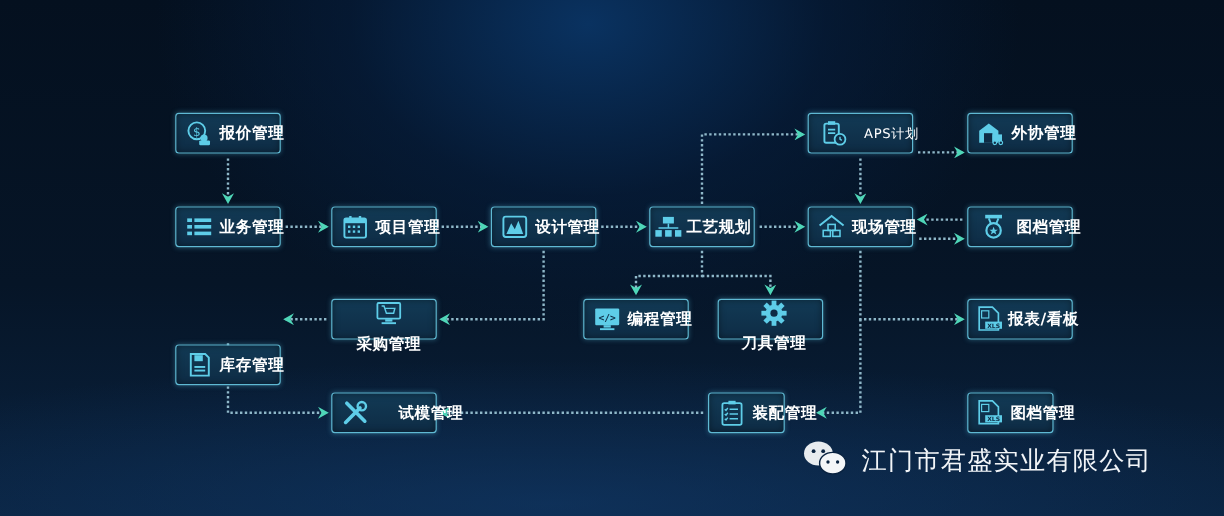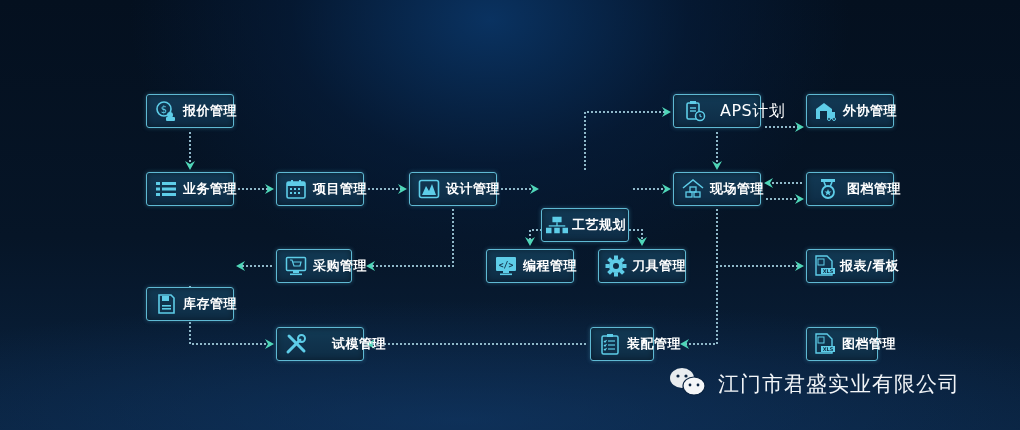--- a/index.html
+++ b/index.html
@@ -86,21 +86,21 @@
     <span class="ico">
       <svg width="22" height="22" viewBox="0 0 22 22">
           <rect x="3" y="3" width="12" height="16" rx="1.5" fill="none" stroke="#5ecde8" stroke-width="1.6"></rect>
           <rect x="6" y="1" width="6" height="3" fill="#5ecde8"></rect>
           <line x1="6" y1="8" x2="12" y2="8" stroke="#5ecde8" stroke-width="1.4"></line>
           <line x1="6" y1="11" x2="12" y2="11" stroke="#5ecde8" stroke-width="1.4"></line>
           <circle cx="16" cy="16" r="4.5" fill="#0e2c45" stroke="#5ecde8" stroke-width="1.5"></circle>
           <path d="M16,14 L16,16 L17.5,17" stroke="#5ecde8" stroke-width="1.2" fill="none"></path>
         </svg>
     </span>
-    <span class="lbl" style="font-weight:normal;font-size:16px;">APS计划</span>
+    <span class="lbl" style="font-weight:normal;font-size:11px;">APS计划</span>
   </div>
 
   <div class="node" style="left:806px;top:94px;width:88px;">
     <span class="ico">
       <svg width="22" height="22" viewBox="0 0 22 22">
           <path d="M1,9 L9,3 L17,9 L17,19 L1,19 Z" fill="#5ecde8"></path>
           <rect x="5" y="11" width="7" height="8" fill="#0e2c45"></rect>
           <rect x="12" y="12" width="8" height="6" fill="#5ecde8"></rect>
           <circle cx="14" cy="19" r="1.5" fill="#0e2c45" stroke="#5ecde8"></circle>
           <circle cx="19" cy="19" r="1.5" fill="#0e2c45" stroke="#5ecde8"></circle>
@@ -146,21 +146,21 @@
   <div class="node" style="left:409px;top:172px;width:88px;">
     <span class="ico">
       <svg width="22" height="22" viewBox="0 0 22 22">
           <rect x="1.5" y="2.5" width="19" height="17" rx="2" fill="none" stroke="#5ecde8" stroke-width="1.6"></rect>
           <path d="M4,17 L8,8 L11,13 L14,6 L18,17 Z" fill="#5ecde8"></path>
         </svg>
     </span>
     <span class="lbl">设计管理</span>
   </div>
 
-  <div class="node" style="left:541px;top:172px;width:88px;padding-left:4px;gap:4px;margin-top:36px;">
+  <div class="node" style="left:541px;top:172px;width:88px;padding-left:4px;gap:4px;">
     <span class="ico">
       <svg width="24" height="22" viewBox="0 0 24 22">
           <rect x="7" y="2" width="10" height="6" fill="#5ecde8"></rect>
           <line x1="12" y1="8" x2="12" y2="12" stroke="#5ecde8" stroke-width="1.4"></line>
           <line x1="3" y1="12" x2="21" y2="12" stroke="#5ecde8" stroke-width="1.4"></line>
           <rect x="0" y="14" width="6" height="6" fill="#5ecde8"></rect>
           <rect x="9" y="14" width="6" height="6" fill="#5ecde8"></rect>
           <rect x="18" y="14" width="6" height="6" fill="#5ecde8"></rect>
         </svg>
     </span>
@@ -196,21 +196,21 @@
       <svg width="22" height="22" viewBox="0 0 22 22">
           <path d="M4,2 L16,2 L19,5 L19,20 L4,20 Z" fill="none" stroke="#5ecde8" stroke-width="1.6"></path>
           <rect x="7" y="3" width="7" height="5" fill="#5ecde8"></rect>
           <rect x="7" y="12" width="9" height="1.6" fill="#5ecde8"></rect>
           <rect x="7" y="15" width="9" height="1.6" fill="#5ecde8"></rect>
         </svg>
     </span>
     <span class="lbl">库存管理</span>
   </div>
 
-  <div class="node" style="left:276px;top:249px;width:76px;">
+  <div class="node" style="left:276px;top:249px;width:88px;flex-direction:column;">
     <span class="ico">
       <svg width="22" height="22" viewBox="0 0 22 22">
           <rect x="1.5" y="2.5" width="19" height="13" rx="1" fill="none" stroke="#5ecde8" stroke-width="1.5"></rect>
           <path d="M5,5 L7,5 L9,11 L15,11 L16,7 L8,7" fill="none" stroke="#5ecde8" stroke-width="1.2"></path>
           <rect x="8" y="16" width="6" height="2" fill="#5ecde8"></rect>
           <rect x="5" y="18.5" width="12" height="1.6" fill="#5ecde8"></rect>
         </svg>
     </span>
     <span class="lbl">采购管理</span>
   </div>
@@ -220,21 +220,21 @@
       <svg width="22" height="22" viewBox="0 0 22 22">
           <rect x="1" y="2" width="20" height="14" rx="1" fill="#5ecde8"></rect>
           <text x="11" y="12.5" font-size="8" text-anchor="middle" fill="#0e2c45" font-family="DejaVu Sans Mono, monospace" font-weight="bold">&lt;/&gt;</text>
           <rect x="8" y="16" width="6" height="2" fill="#5ecde8"></rect>
           <rect x="5" y="18.5" width="12" height="1.6" fill="#5ecde8"></rect>
         </svg>
     </span>
     <span class="lbl">编程管理</span>
   </div>
 
-  <div class="node" style="left:598px;top:249px;width:88px;padding-left:6px;gap:5px;">
+  <div class="node" style="left:598px;top:249px;width:88px;padding-left:6px;gap:5px;flex-direction:column;">
     <span class="ico">
       <svg width="22" height="22" viewBox="0 0 22 22">
           <g fill="#5ecde8">
             <circle cx="11" cy="11" r="7"></circle>
             <rect x="9" y="0.5" width="4" height="4"></rect>
             <rect x="9" y="17.5" width="4" height="4"></rect>
             <rect x="0.5" y="9" width="4" height="4"></rect>
             <rect x="17.5" y="9" width="4" height="4"></rect>
             <rect x="9" y="0.5" width="4" height="4" transform="rotate(45 11 11)"></rect>
             <rect x="9" y="17.5" width="4" height="4" transform="rotate(45 11 11)"></rect>

